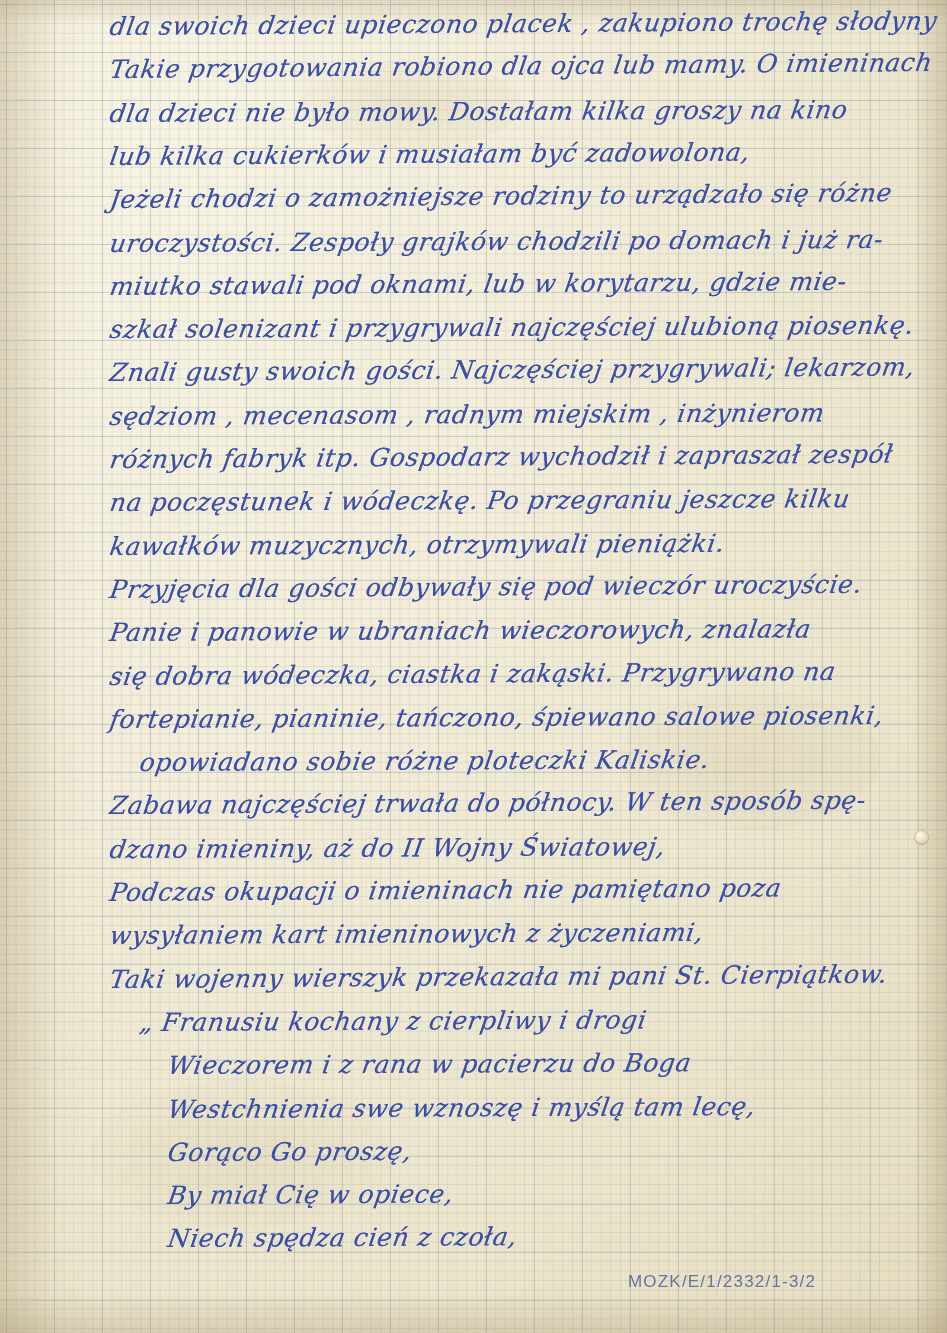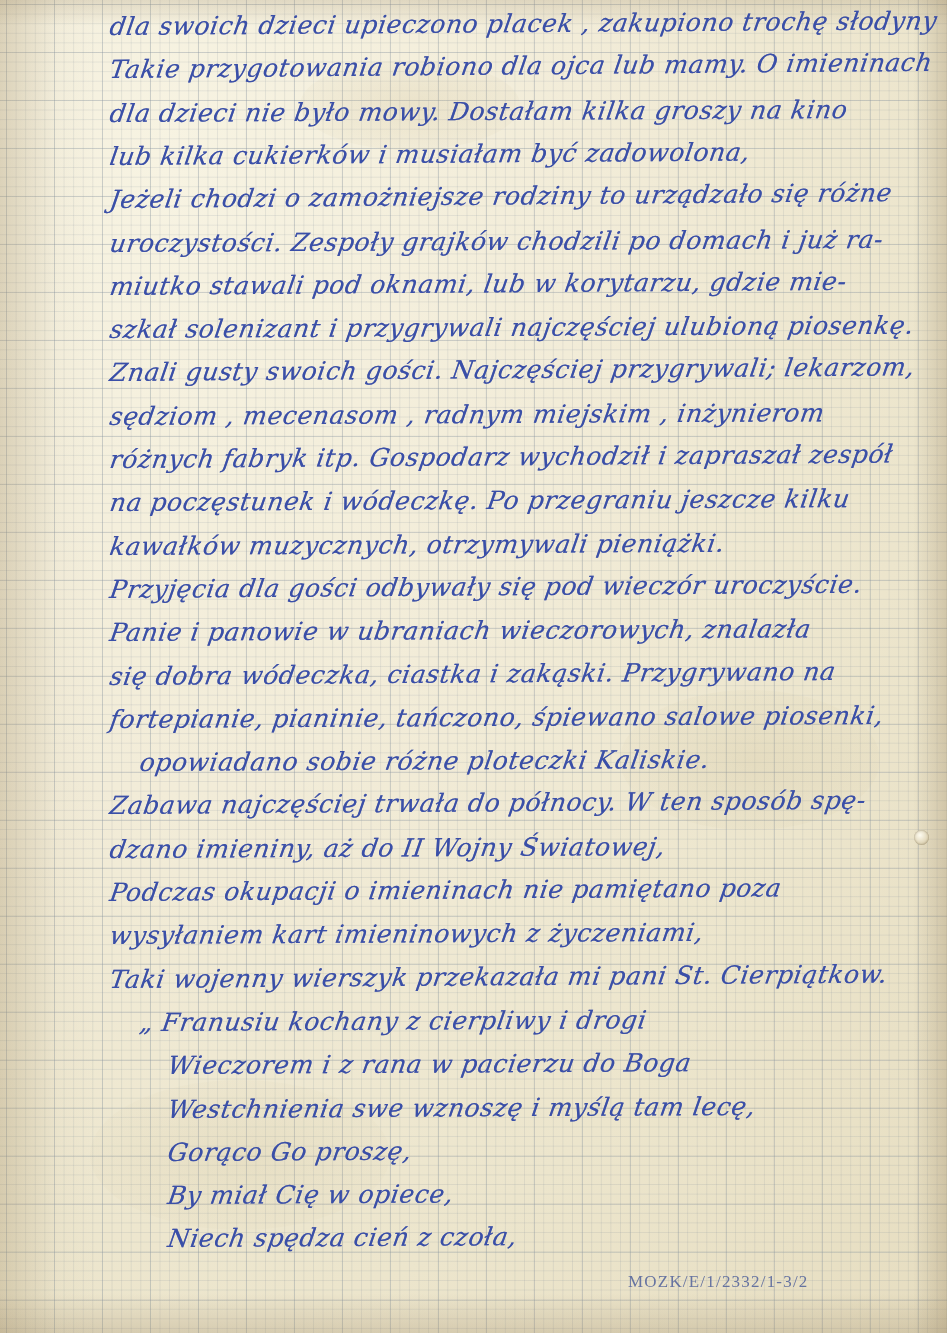--- a/index.html
+++ b/index.html
@@ -105,21 +105,21 @@
     text-shadow: 0 0 0.6px rgba(45,65,160,0.55);
     transform-origin: left center;
   }
   .indent-1 { left: 140px; }
   .indent-2 { left: 168px; }
   #archive-code {
     position: absolute;
     left: 628px;
     top: 1272px;
     color: #5c6b9e;
-    font-family: Liberation Serif, serif;
+    font-family: Liberation Sans, sans-serif;
     font-style: normal;
     font-size: 17px;
     letter-spacing: 1.2px;
     opacity: 0.92;
   }
   
   .blotch {
     position: absolute;
     border-radius: 50%;
     pointer-events: none;

